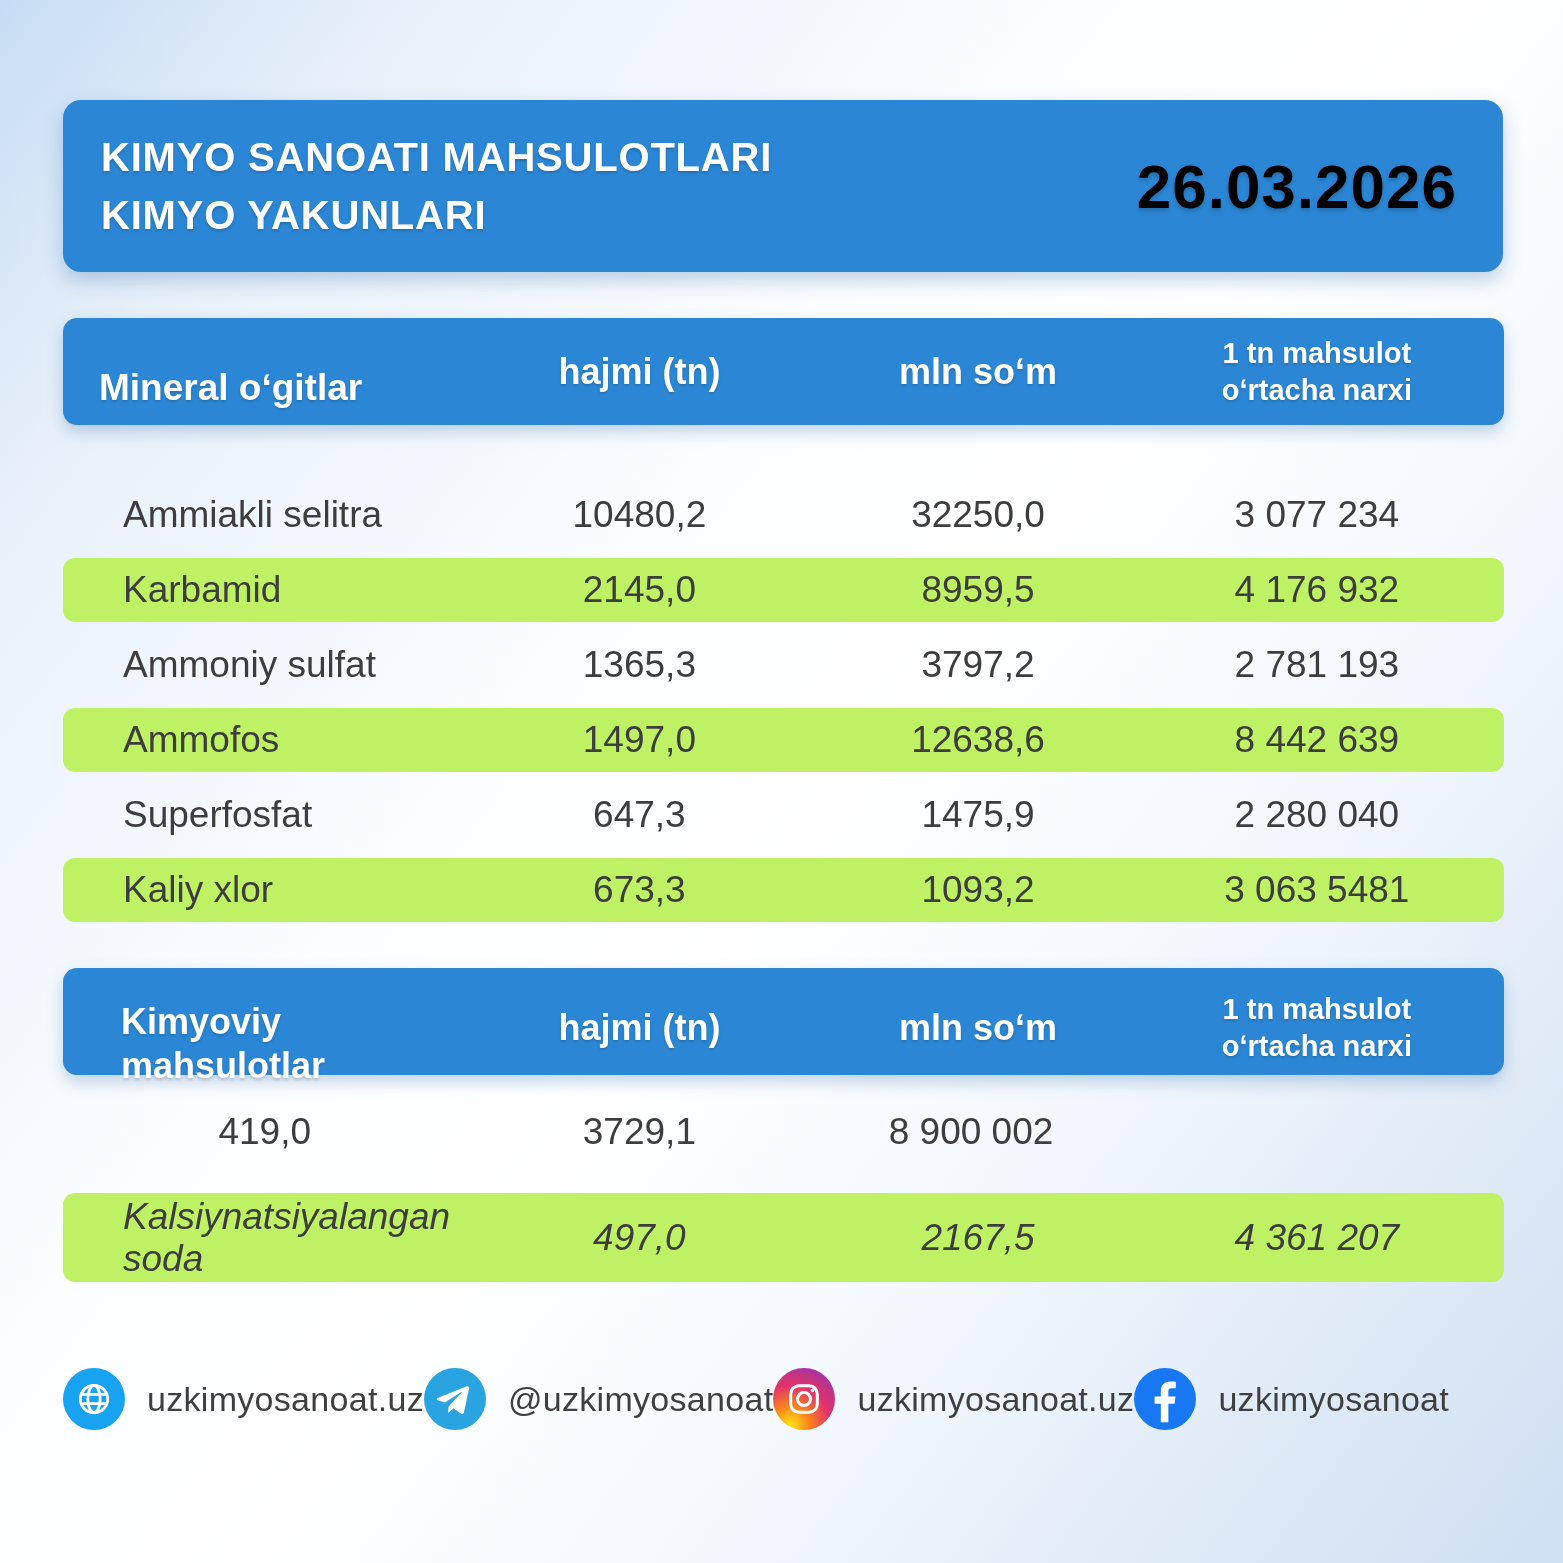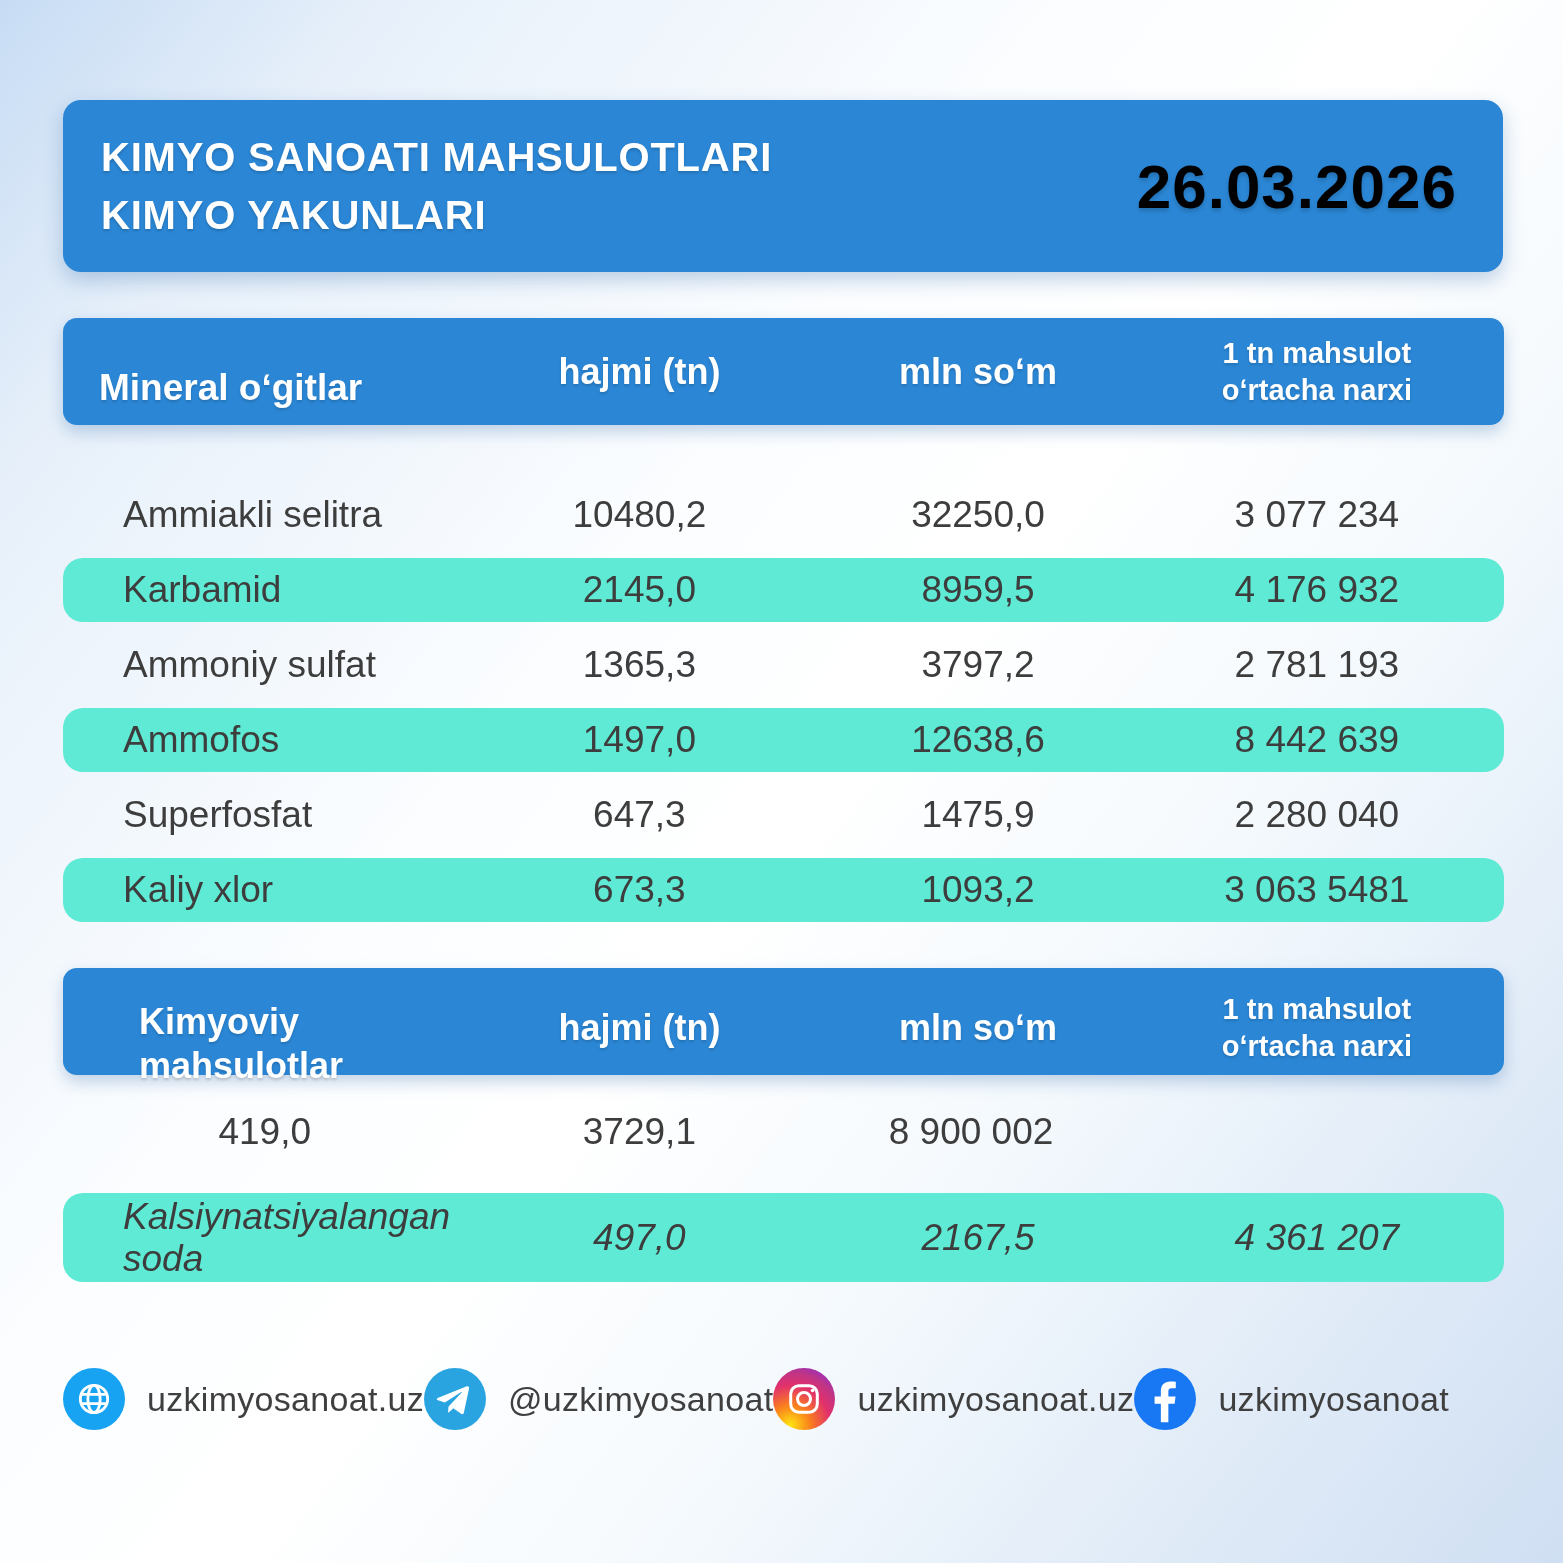--- a/index.html
+++ b/index.html
@@ -33,34 +33,34 @@
     position: absolute; left: 63px; width: 1441px; height: 107px;
     background: #2b87d6; border-radius: 14px; box-sizing: border-box;
     display: grid; grid-template-columns: 28% 24% 23% 25%; align-items: center;
     color: #ffffff; font-weight: 800;
     box-shadow: 0 7px 16px rgba(45, 105, 170, 0.28);
     text-shadow: 0 2px 3px rgba(0,0,0,0.16);
   }
   .thead-1 { top: 318px; }
   .thead-2 { top: 968px; }
   .th-name   { font-size: 37px; padding-left: 36px; margin-top: 32px; }
-  .thead-2 .th-name { padding-left: 76px; font-size: 36px; line-height: 44px; }
+  .thead-2 .th-name { padding-left: 58px; font-size: 36px; line-height: 44px; }
   .th-center { font-size: 36px; text-align: center; }
   .th-price  { font-size: 29px; line-height: 37px; text-align: center; padding-right: 14px; }
 
   
   .rows { position: absolute; left: 63px; width: 1441px; }
   .rows-1 { top: 483px; }
   .rows-2 { top: 1075px; }
   .trow {
     display: grid; grid-template-columns: 28% 24% 23% 25%; align-items: center;
     height: 64px; margin-bottom: 11px; box-sizing: border-box;
     font-size: 37px; color: #3d3d3d;
   }
-  .trow.alt { background: #5eead4; border-radius: 20px; }
+  .trow.alt { background: #bef264; border-radius: 12px; }
   .td-name   { padding-left: 60px; line-height: 42px; }
   .td-center { text-align: center; }
   .td-price  { text-align: center; padding-right: 14px; }
   .rows-2 .trow-first { margin-top: 25px; margin-bottom: 29px; }
   .rows-2 .trow-tall  { height: 89px; font-style: italic; }
 
   
   .footer {
     position: absolute; left: 63px; top: 1368px; width: 1441px;
     display: flex; align-items: center; 

